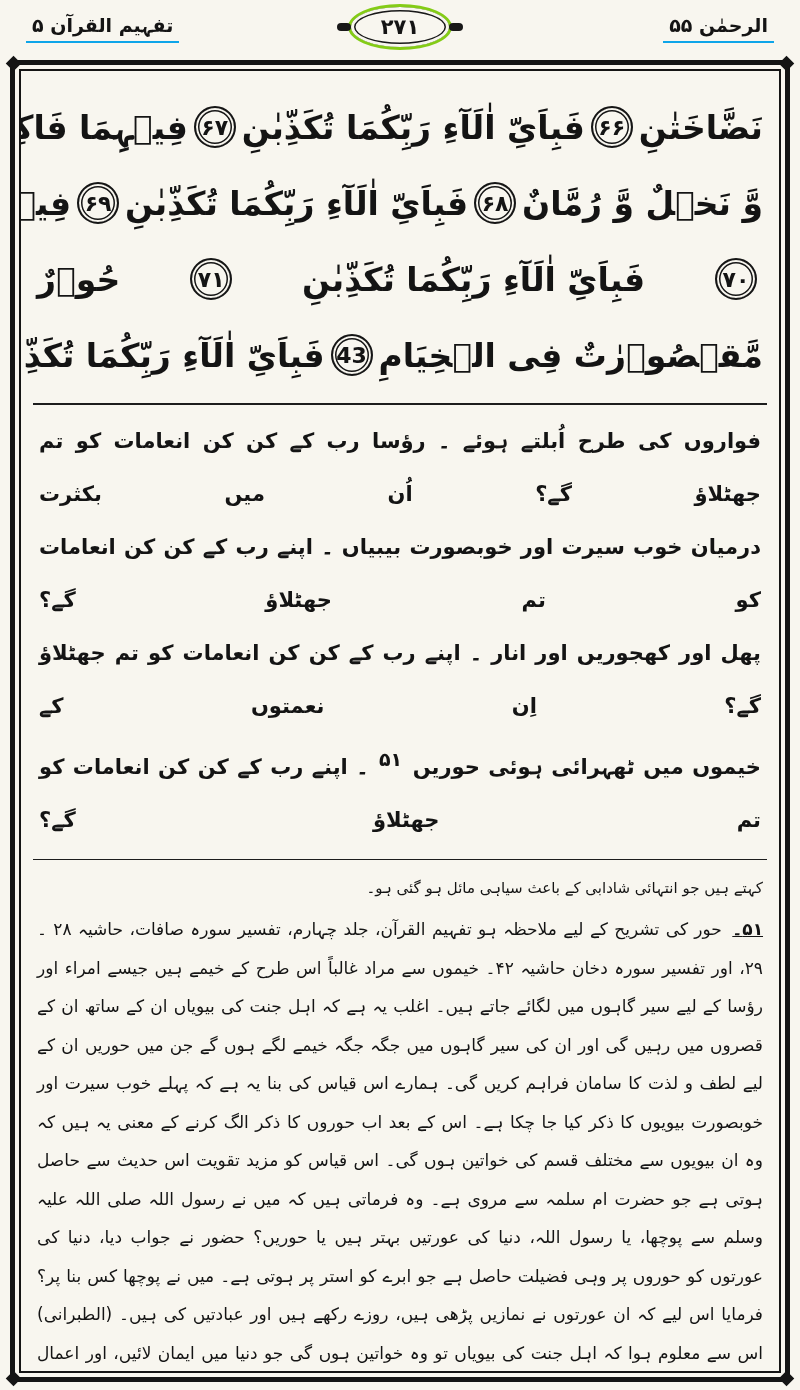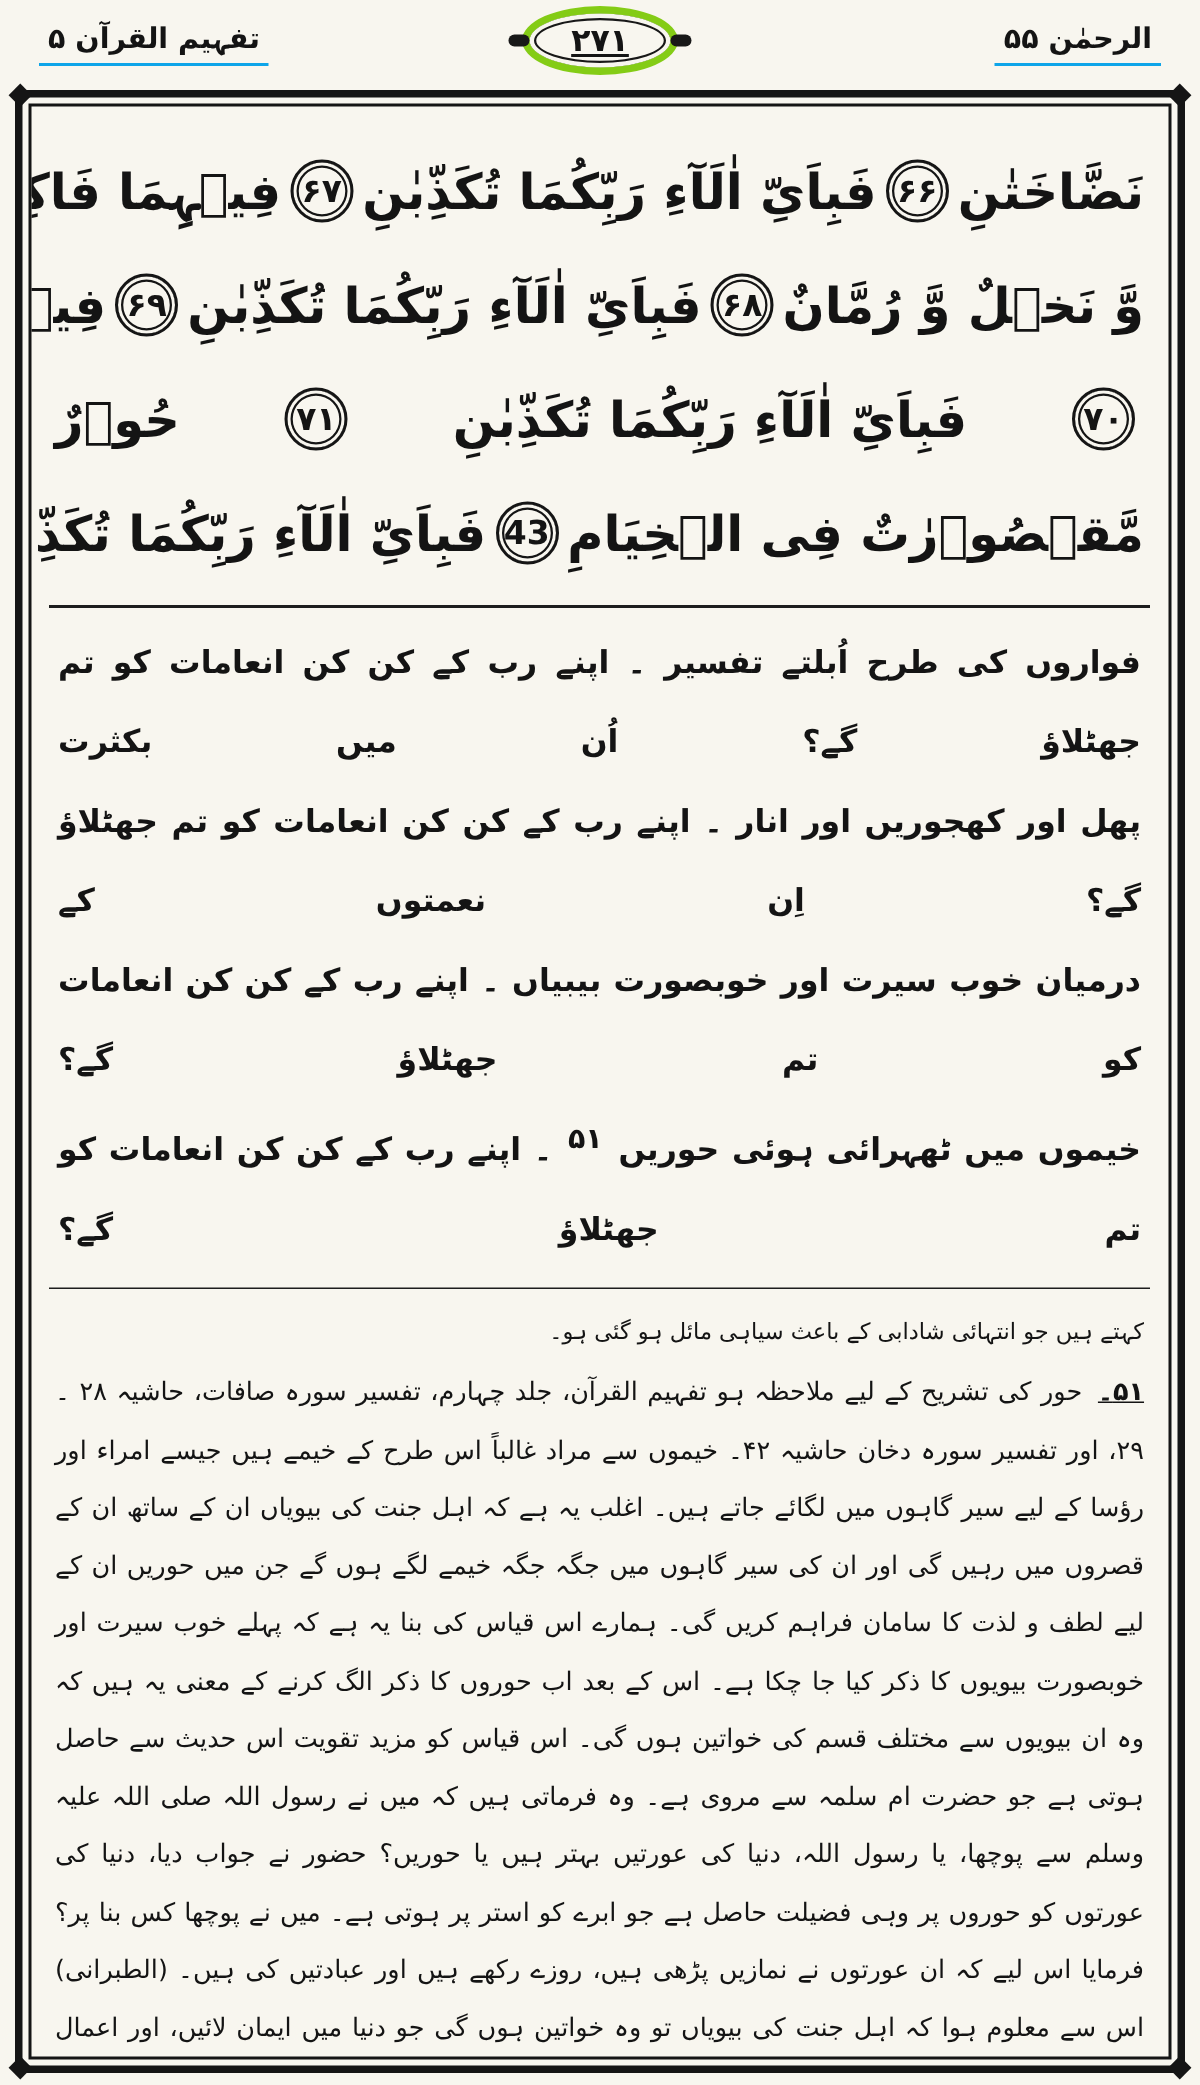--- a/index.html
+++ b/index.html
@@ -24,28 +24,27 @@
     padding:0 26px;
     font-size:19px; font-weight:bold;
   }
   .header-title {
     border-bottom:2px solid #0ea5e9;
     padding:0 6px 5px 6px;
   }
   .cartouche {
     position:absolute; top:4px; left:50%; transform:translateX(-50%);
     width:104px; height:46px;
-    border:5px solid #84cc16;
+    border:3px solid #84cc16;
     border-radius:50%;
     box-shadow: inset 0 0 0 3px #f8f6ef, inset 0 0 0 4.5px #181818;
     display:flex; align-items:center; justify-content:center;
     font-size:21px; font-weight:bold;
     background:#f8f6ef;
     z-index:3;
-    text-decoration:underline;
   }
   .cartouche::before, .cartouche::after {
     content:""; position:absolute; top:50%; width:14px; height:8px;
     background:#181818; transform:translateY(-50%);
     border-radius:4px;
   }
   .cartouche::before { right:-14px; }
   .cartouche::after  { left:-14px; }
 
   
@@ -172,23 +171,23 @@
           <div class="quran-line">
             <span class="q-seg">مَّقۡصُوۡرٰتٌ فِی الۡخِیَامِ</span>
             <span class="ayah-num">43</span>
             <span class="q-seg">فَبِاَیِّ اٰلَآءِ رَبِّکُمَا تُکَذِّبٰنِ</span>
           </div>
         </div>
 
       <div class="divider"></div>
 
       <div class="translation-section">
-        <div class="t-line">فواروں کی طرح اُبلتے تفسیر ۔ اپنے رب کے کن کن انعامات کو تم جھٹلاؤ گے؟ اُن میں بکثرت</div>
+        <div class="t-line">فواروں کی طرح اُبلتے ہوئے ۔ رؤسا رب کے کن کن انعامات کو تم جھٹلاؤ گے؟ اُن میں بکثرت</div>
+        <div class="t-line">درمیان خوب سیرت اور خوبصورت بیبیاں ۔ اپنے رب کے کن کن انعامات کو تم جھٹلاؤ گے؟</div>
         <div class="t-line">پھل اور کھجوریں اور انار ۔ اپنے رب کے کن کن انعامات کو تم جھٹلاؤ گے؟ اِن نعمتوں کے</div>
-        <div class="t-line">درمیان خوب سیرت اور خوبصورت بیبیاں ۔ اپنے رب کے کن کن انعامات کو تم جھٹلاؤ گے؟</div>
         <div class="t-line">
           <span>خیموں میں ٹھہرائی ہوئی حوریں</span>
           <span class="fn-ref">۵۱</span>
           <span>۔ اپنے رب کے کن کن انعامات کو تم جھٹلاؤ گے؟</span>
         </div>
       </div>
 
       <div class="divider thin"></div>
 
       <div class="footnote-section">

